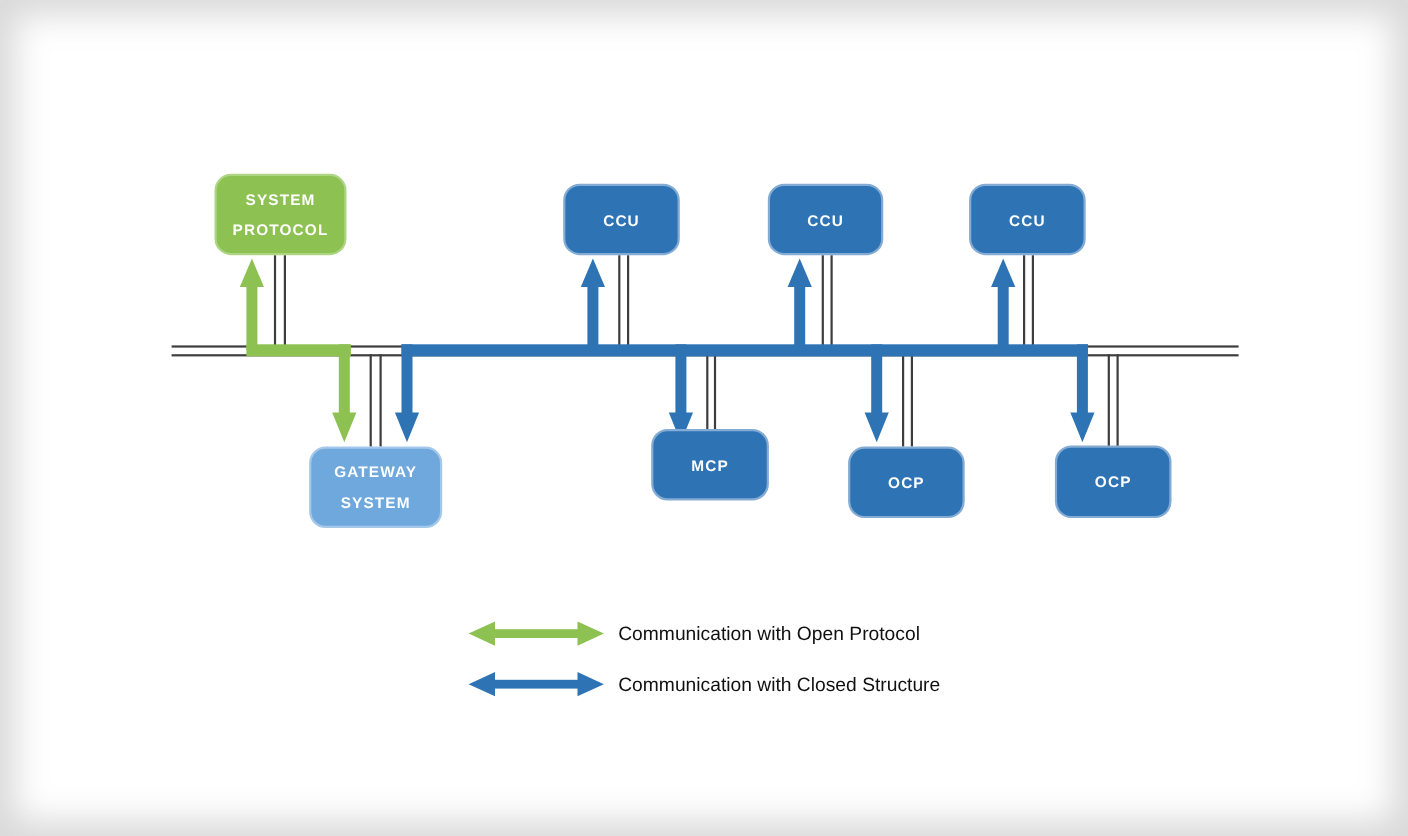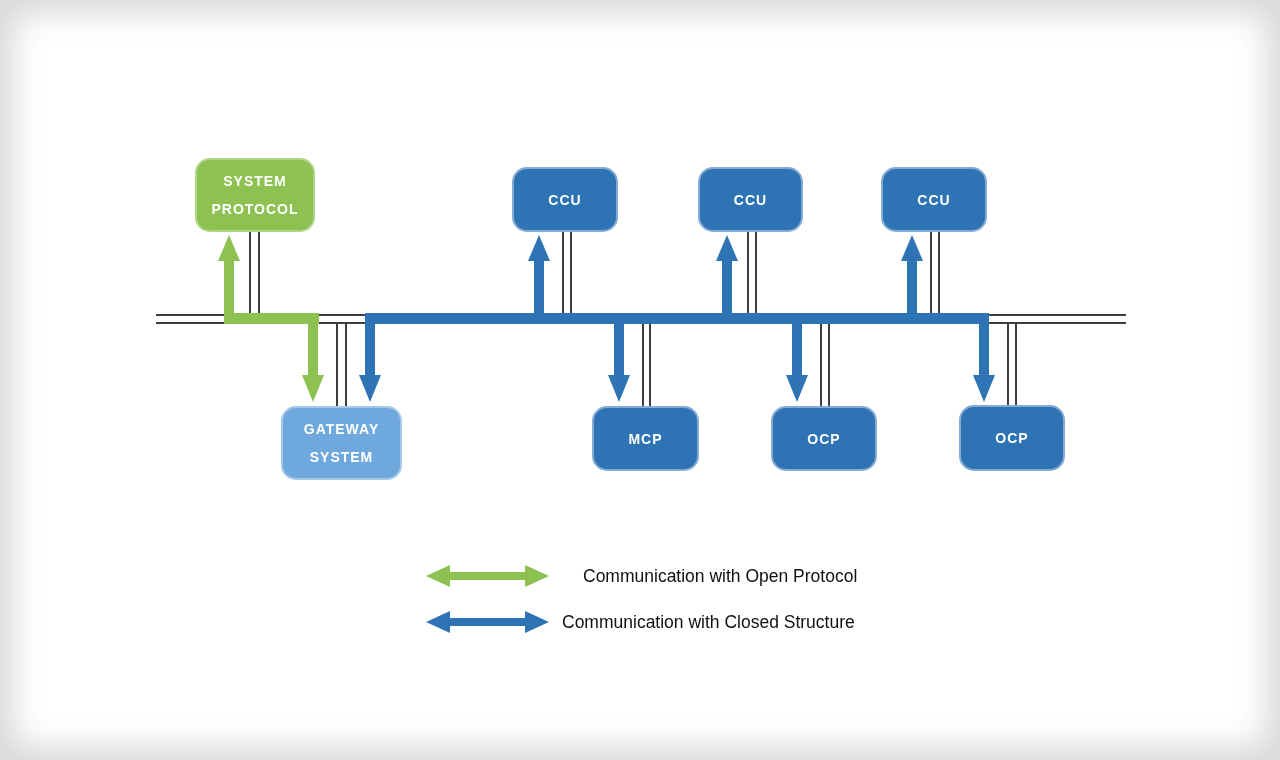--- a/index.html
+++ b/index.html
@@ -166,38 +166,38 @@
       <span>CCU</span>
     </div>
     <div class="node blue" style="left:881px; top:167px; width:106px; height:65px;">
       <span>CCU</span>
     </div>
 
     <div class="node ltblue" style="left:281px; top:406px; width:121px; height:74px;">
       <span>GATEWAY</span>
       <span>SYSTEM</span>
     </div>
-    <div class="node blue" style="left:592px; top:406px; width:107px; height:65px;">
+    <div class="node blue" style="left:592px; top:390px; width:107px; height:65px;">
       <span>MCP</span>
     </div>
     <div class="node blue" style="left:771px; top:406px; width:106px; height:65px;">
       <span>OCP</span>
     </div>
     <div class="node blue" style="left:959px; top:405px; width:106px; height:66px;">
       <span>OCP</span>
     </div>
   </div>
 
   <div class="legend">
     <div class="legend-arrow open" style="left:426px; top:559px;">
       <div class="head-l"></div>
       <div class="bar"></div>
       <div class="head-r"></div>
     </div>
-    <div class="legend-label" style="left:583px; top:566px;">Communication with Open Protocol</div>
+    <div class="legend-label" style="left:562px; top:566px;">Communication with Open Protocol</div>
 
     <div class="legend-arrow closed" style="left:426px; top:605px;">
       <div class="head-l"></div>
       <div class="bar"></div>
       <div class="head-r"></div>
     </div>
     <div class="legend-label" style="left:562px; top:612px;">Communication with Closed Structure</div>
   </div>
 
 </div>

